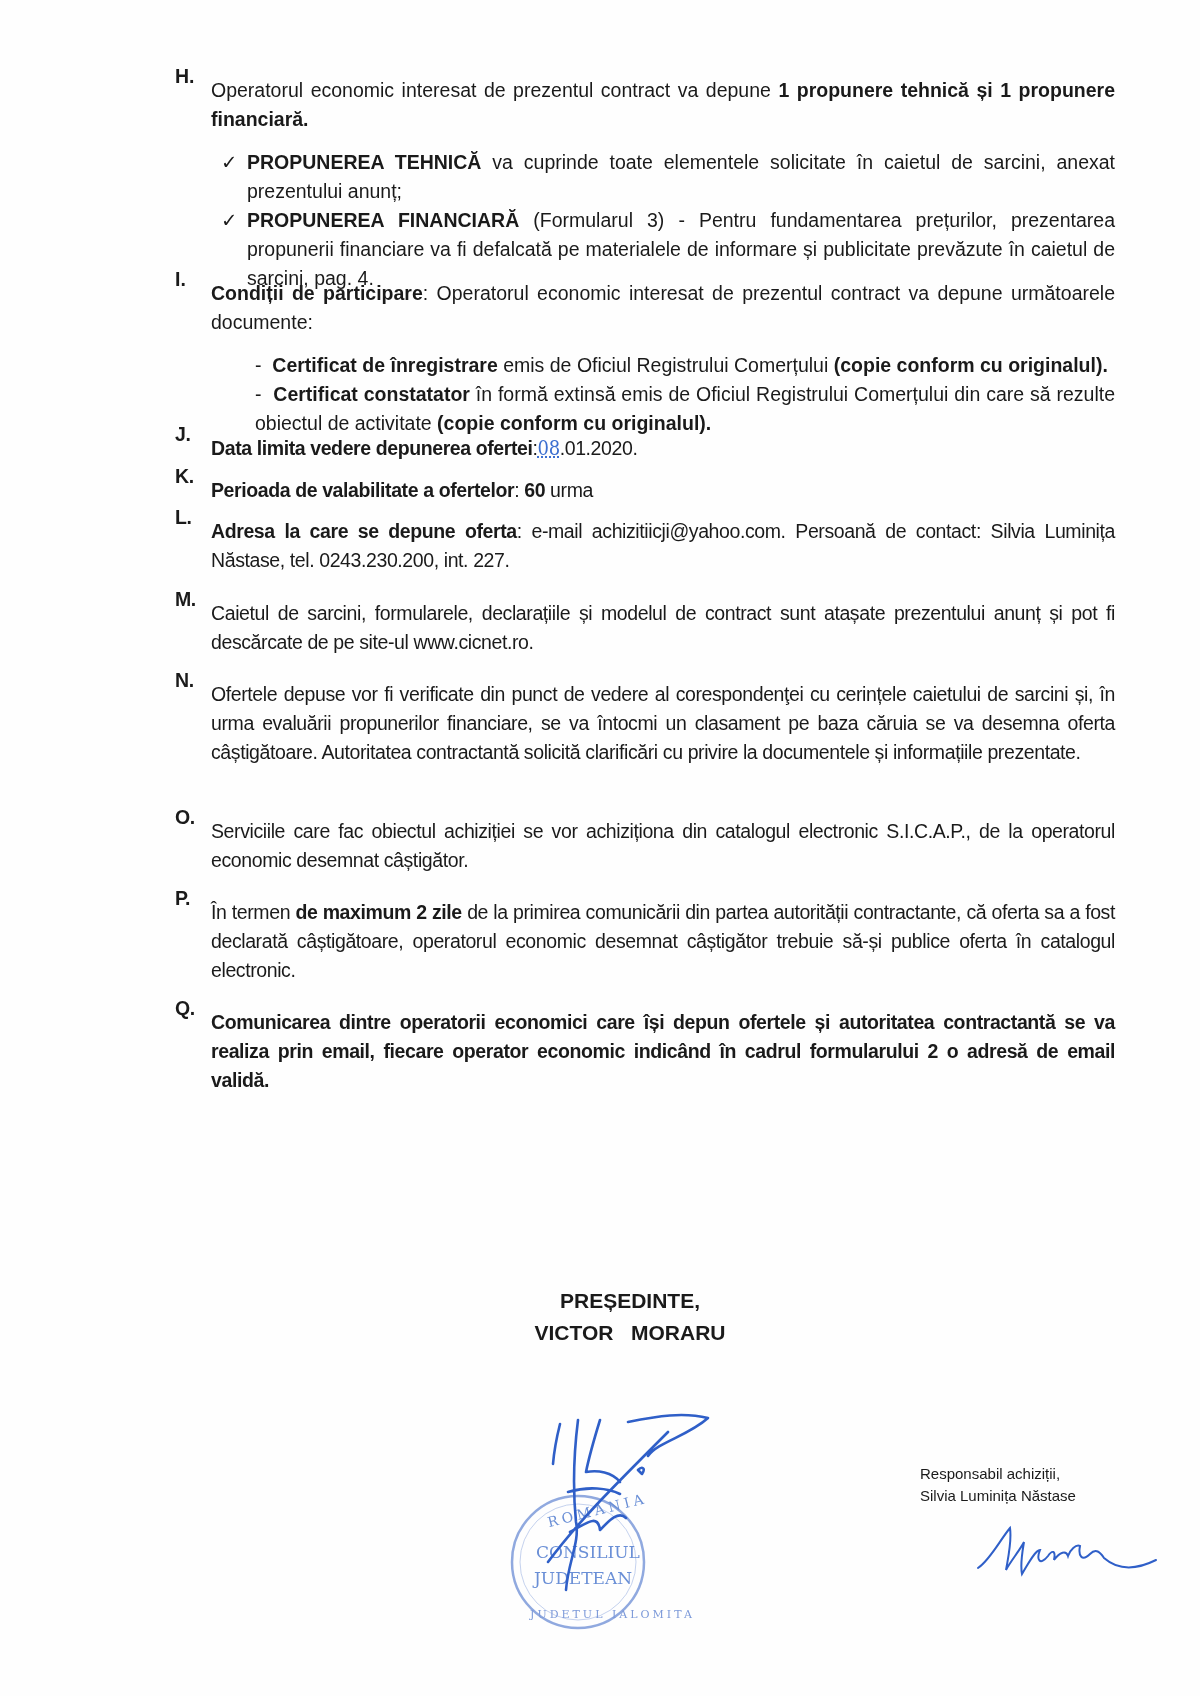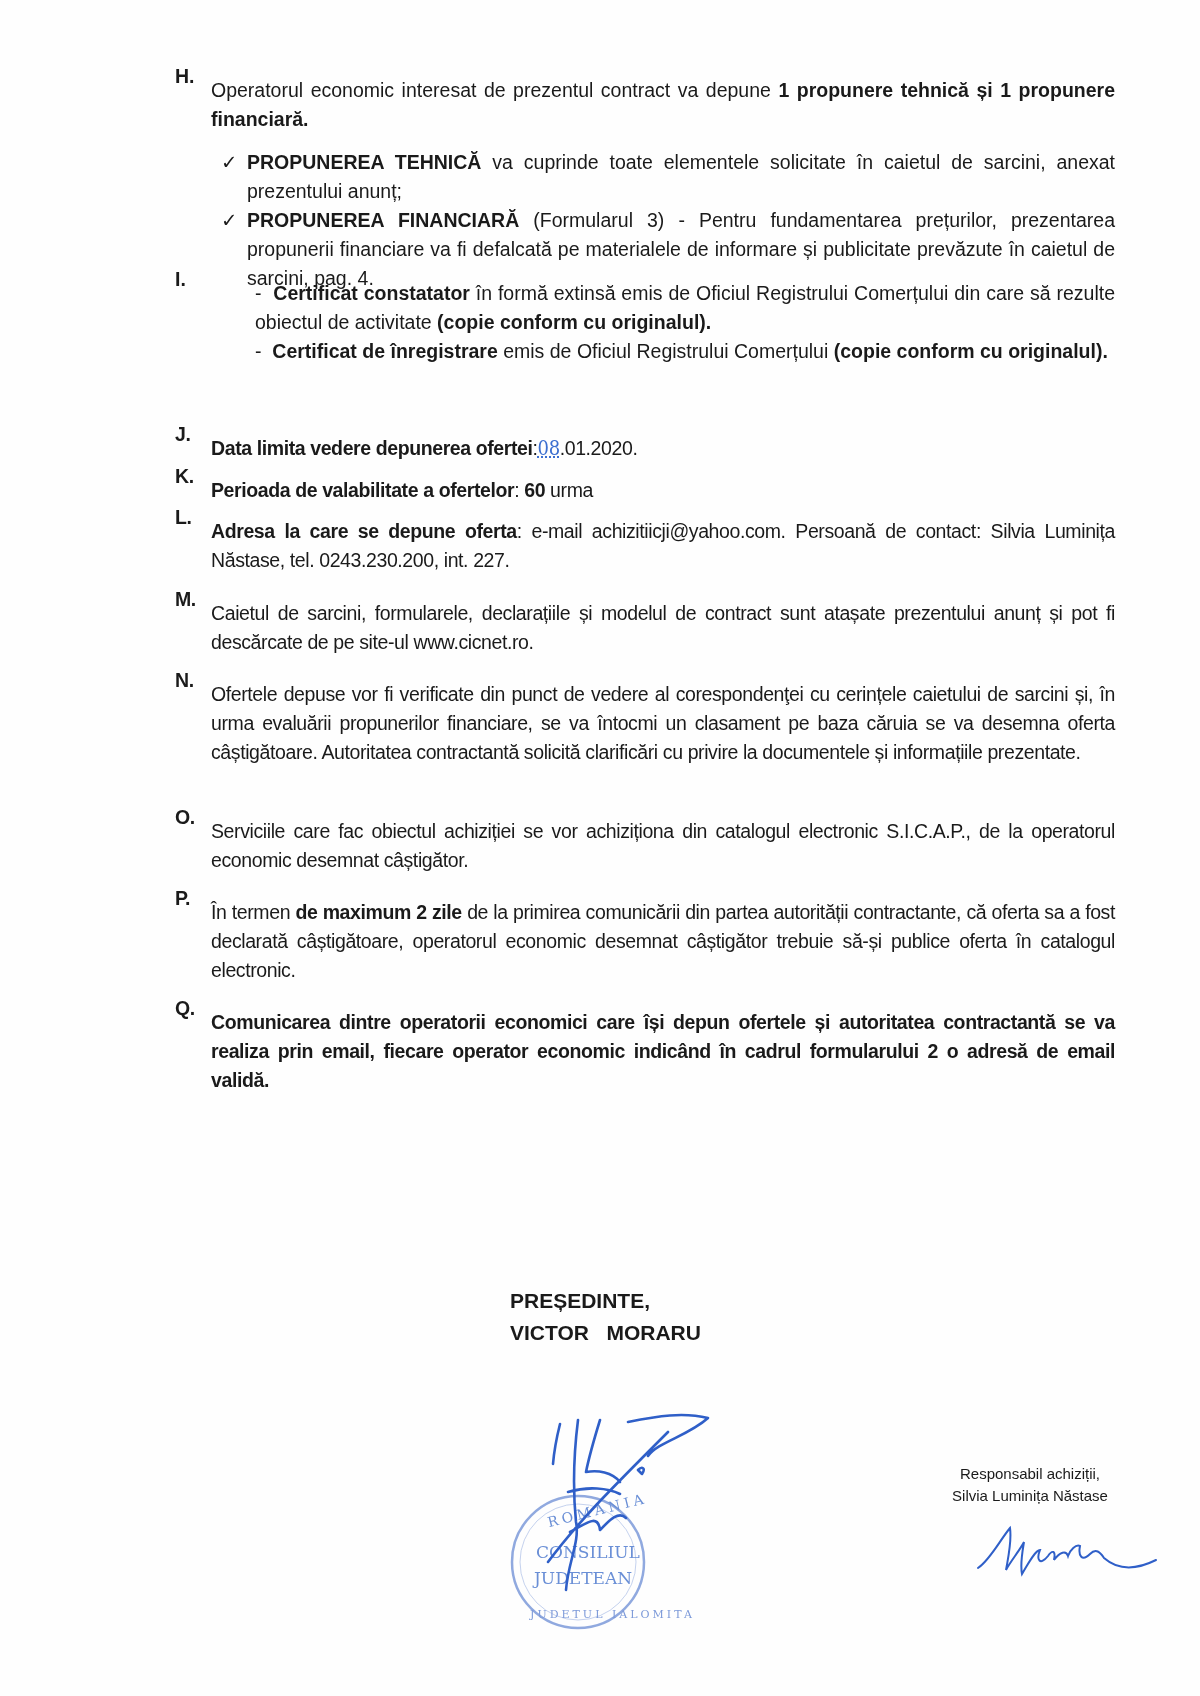--- a/index.html
+++ b/index.html
@@ -10,24 +10,24 @@
   .letter { position: absolute; left: 0; top: 0; width: 35px; font-weight: bold; }
   .body { margin-left: 36px; text-align: justify; margin-top: 14px; }
   .cond { font-stretch: condensed; letter-spacing: -0.4px; }
   b { font-weight: bold; }
   .sub { position: relative; padding-left: 36px; text-align: justify; }
   .check { position: absolute; left: 10px; top: 0; }
   .sub2 { padding-left: 44px; text-align: justify; }
   .u { }
   .hand { color: #3c6fd0; font-family: "DejaVu Serif", serif; font-size: 20px;
           text-decoration: underline dotted #3c6fd0; }
-  .sign-block { position: absolute; left: 510px; top: 1285px; width: 240px; 
+  .sign-block { position: absolute; left: 510px; top: 1285px; width: 240px; text-align: center;
                 font-weight: bold; font-size: 21px; line-height: 32px; }
   .stamp { position: absolute; left: 508px; top: 1412px; }
-  .resp { position: absolute; left: 920px; top: 1463px; width: 220px; font-size: 15px; line-height: 22px; text-align: center; }
+  .resp { position: absolute; left: 920px; top: 1463px; width: 220px; font-size: 15px; line-height: 22px; text-align: left; }
   .sig2 { position: absolute; left: 970px; top: 1520px; }
 </style>
 </head>
 <body>
 
 <div class="page">
 
   <div class="item" style="top:62px;">
     <span class="letter">H.</span>
     <div class="body">
@@ -41,27 +41,30 @@
       <div class="sub">
         <span class="check">✓</span>
         <b>PROPUNEREA FINANCIARĂ</b><span> (Formularul 3) - Pentru fundamentarea prețurilor, prezentarea propunerii  financiare va fi defalcată pe materialele de informare și publicitate prevăzute în caietul de sarcini, pag. 4.</span>
       </div>
     </div>
   </div>
 
   <div class="item" style="top:265px;">
     <span class="letter">I.</span>
     <div class="body">
+      <b>Condiții de participare</b><span>: Operatorul economic interesat de prezentul contract  va depune următoarele documente:</span>
+    </div>
+    <div class="body">
+      <div class="sub2">
+        <span>-</span>&nbsp;
+        <b>Certificat de înregistrare</b><span>  emis de Oficiul Registrului Comerțului </span><b>(copie conform cu originalul).</b>
+      </div>
       <div class="sub2">
         <span>-</span>&nbsp;
         <b>Certificat constatator</b><span> în formă extinsă emis de Oficiul Registrului Comerțului din care să rezulte obiectul de activitate </span><b>(copie conform cu originalul).</b>
-      </div>
-      <div class="sub2">
-        <span>-</span>&nbsp;
-        <b>Certificat de înregistrare</b><span>  emis de Oficiul Registrului Comerțului </span><b>(copie conform cu originalul).</b>
       </div>
     </div>
   </div>
 
   <div class="item cond" style="top:420px;">
     <span class="letter">J.</span>
     <div class="body">
       <b>Data limita vedere depunerea ofertei</b><span>:</span><span class="hand">08</span><span>.01.2020.</span>
     </div>
   </div>

